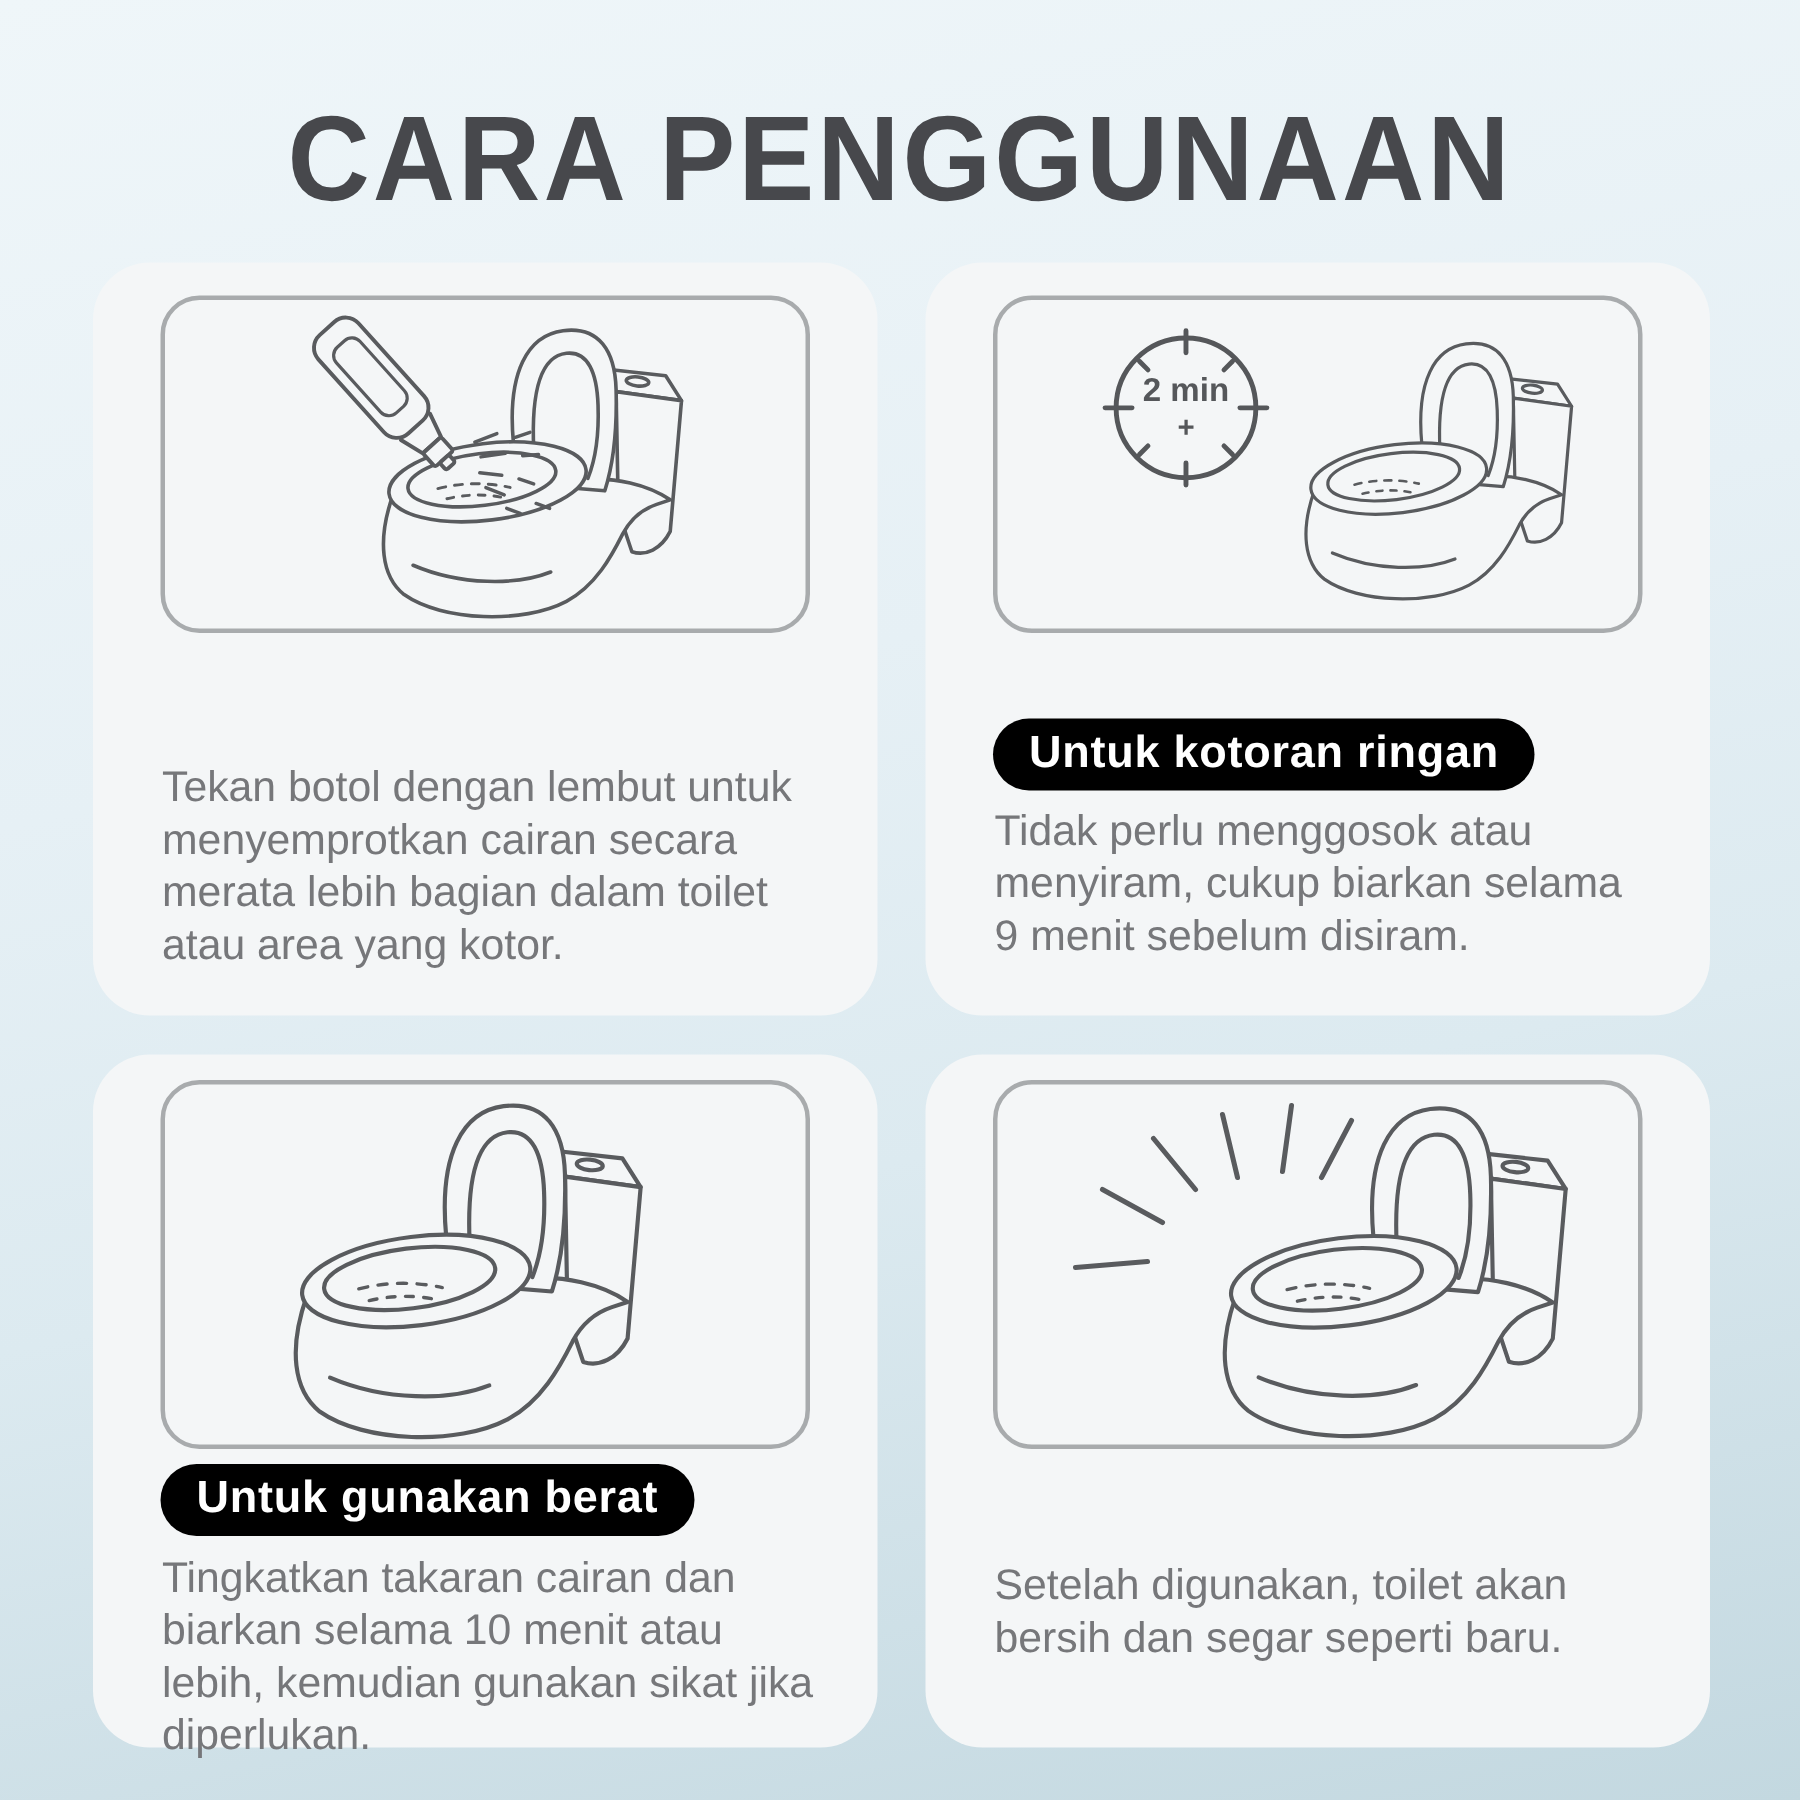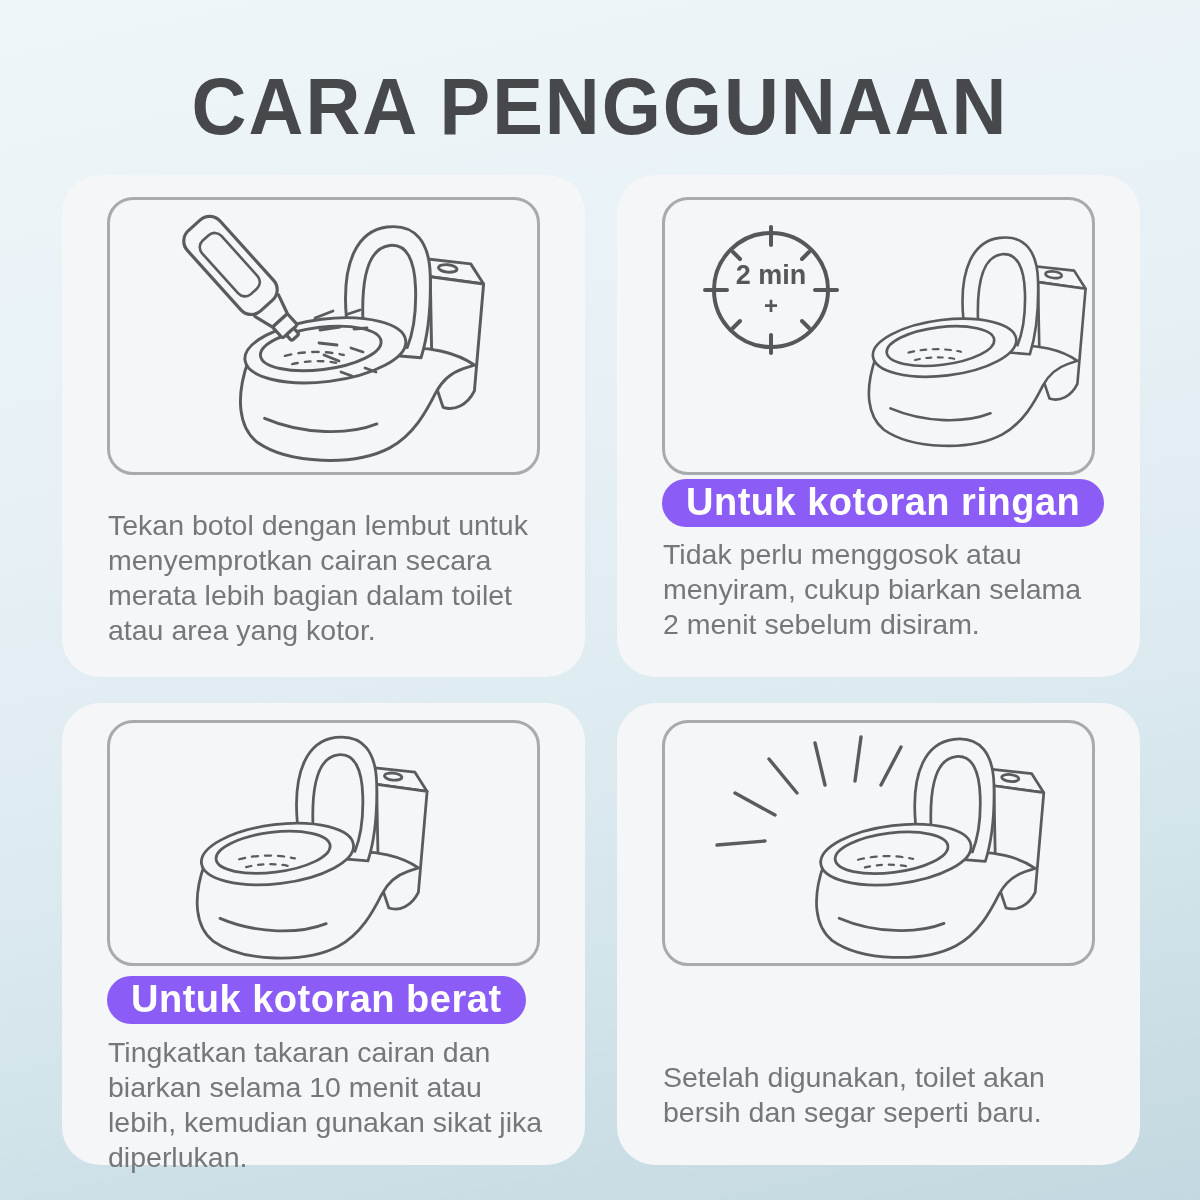--- a/index.html
+++ b/index.html
@@ -13,40 +13,40 @@
     font-size:76px;font-weight:bold;color:#47484c;letter-spacing:2px;
     transform:scaleY(1.06);transform-origin:top center;white-space:nowrap;
   }
   .grid{
     position:absolute;left:62px;top:175px;width:1078px;
     display:grid;grid-template-columns:523px 523px;grid-template-rows:502px 462px;
     gap:26px 32px;
   }
   .card{background:#f4f6f7;border-radius:38px;position:relative;}
   .illus-box{
-    position:absolute;left:45px;top:22px;width:433px;height:278px;
+    position:absolute;left:45px;top:22px;width:433px;height:225px;
     border:3px solid #a8abad;border-radius:26px;box-sizing:border-box;overflow:hidden;
   }
   .row2 .illus-box{top:17px;height:246px;}
   .illus-box svg{display:block;width:100%;height:100%;}
   .badge{
-    position:absolute;left:45px;background:#8b5cf6;color:#ffffff;
-    font-weight:bold;font-size:38px;line-height:30px;padding:8px 24px 10px;
+    position:absolute;left:45px;background:#000000;color:#ffffff;
+    font-weight:bold;font-size:30px;line-height:30px;padding:8px 24px 10px;
     border-radius:24px;white-space:nowrap;letter-spacing:0.5px;
   }
   .badge.p2{top:304px;}
   .badge.p3{top:273px;}
   .desc{
     position:absolute;left:46px;width:445px;
     font-size:28.5px;line-height:35px;color:#76777a;
   }
   .desc.p1{top:333px;}
   .desc.p2{top:362px;width:437px;}
   .desc.p3{top:332px;}
-  .desc.p4{top:337px;margin-top:20px;}
+  .desc.p4{top:337px;}
   svg text{font-family:"Liberation Sans",sans-serif;}
 </style>
 </head>
 <body>
 
 <svg width="0" height="0" style="position:absolute" aria-hidden="true">
   <defs>
     <g id="toilet-shape" fill="#f4f6f7" stroke="#595b5e" stroke-width="3.2" stroke-linecap="round" stroke-linejoin="round">
 
       <path d="M262,46 L316,52 L330,74 L272,66 Z"></path>
@@ -116,30 +116,30 @@
             <path d="M38,38 L31,31"></path>
             <path d="M-38,38 L-31,31"></path>
             <path d="M-38,-38 L-31,-31"></path>
           </g>
           <text x="0" y="-6" text-anchor="middle" font-size="27" font-weight="bold" fill="#55575a" stroke="none">2 min</text>
           <text x="0" y="24" text-anchor="middle" font-size="24" font-weight="bold" fill="#55575a" stroke="none">+</text>
         </g>
       </svg>
     </div>
     <div class="badge p2">Untuk kotoran ringan</div>
-    <div class="desc p2">Tidak perlu menggosok atau menyiram, cukup biarkan selama 2 menit sebelum disiram.</div>
+    <div class="desc p2">Tidak perlu menggosok atau menyiram, cukup biarkan selama 9 menit sebelum disiram.</div>
   </div>
 
   <div class="card row2">
     <div class="illus-box">
       <svg viewBox="0 0 427 240">
         <use href="#toilet-shape" transform="translate(30,4) scale(0.87)"></use>
       </svg>
     </div>
-    <div class="badge p3">Untuk kotoran berat</div>
+    <div class="badge p3">Untuk gunakan berat</div>
     <div class="desc p3">Tingkatkan takaran cairan dan biarkan selama 10 menit atau lebih, kemudian gunakan sikat jika diperlukan.</div>
   </div>
 
   <div class="card row2">
     <div class="illus-box">
       <svg viewBox="0 0 427 240">
         <use href="#toilet-shape" transform="translate(95,6) scale(0.86)"></use>
 
         <g stroke="#595b5e" stroke-width="3.4" stroke-linecap="round" fill="none">
           <path d="M52,122 L100,118"></path>

